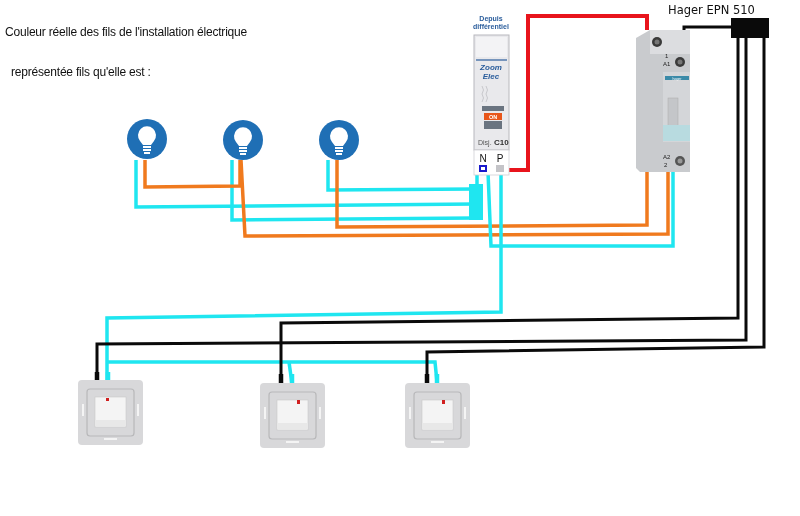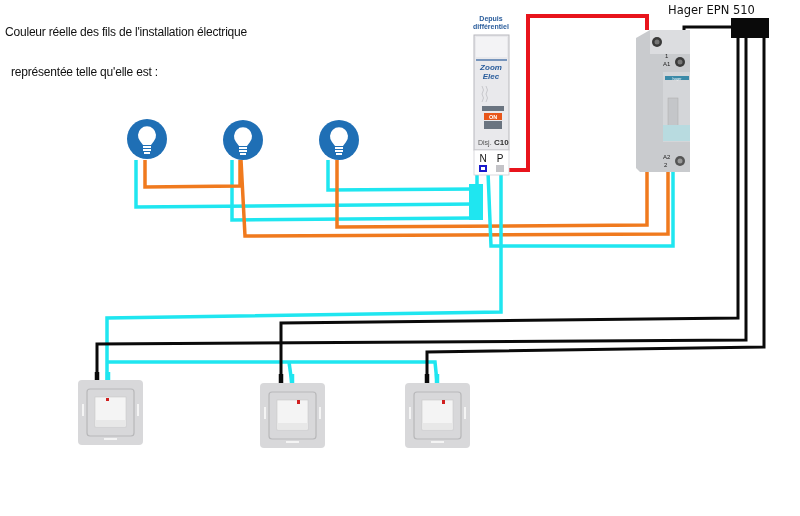--- a/index.html
+++ b/index.html
@@ -5,21 +5,21 @@
   html, body { margin: 0; padding: 0; background: #ffffff; }
   body { width: 800px; height: 516px; position: relative; overflow: hidden; font-family: "Liberation Sans", sans-serif; }
   #diagram { position: absolute; left: 0; top: 0; width: 800px; height: 516px; }
   .title-line { position: absolute; font-family: Liberation Sans, sans-serif; font-size: 12px; color: #111; white-space: nowrap; letter-spacing: -0.2px; text-align: right; }
   .lbl { font-family: "Liberation Sans", sans-serif; }
 </style>
 </head>
 <body>
 
 <div class="title-line" style="left:5px; top:25px;">Couleur réelle des fils de l'installation électrique</div>
-<div class="title-line" style="left:11px; top:65px;">représentée telle qu'elle est :</div>
+<div class="title-line" style="left:11px; top:65px;">représentée fils qu'elle est :</div>
 
 <svg id="diagram" viewBox="0 0 800 516" xmlns="http://www.w3.org/2000/svg">
 
   <g fill="none" stroke-linejoin="miter">
 
     <polyline class="w-phase" points="502,170 528,170 528,16 647,16 647,30" stroke-width="4" stroke="#e8141c"></polyline>
 
     <polyline class="w-control" points="684,58 684,27 736,27" stroke-width="3" stroke="#0a0a0a"></polyline>
 
     <polyline class="w-neutral" points="136,160 136,207 475,204" stroke-width="3.5" stroke="#1fe6f0"></polyline>

